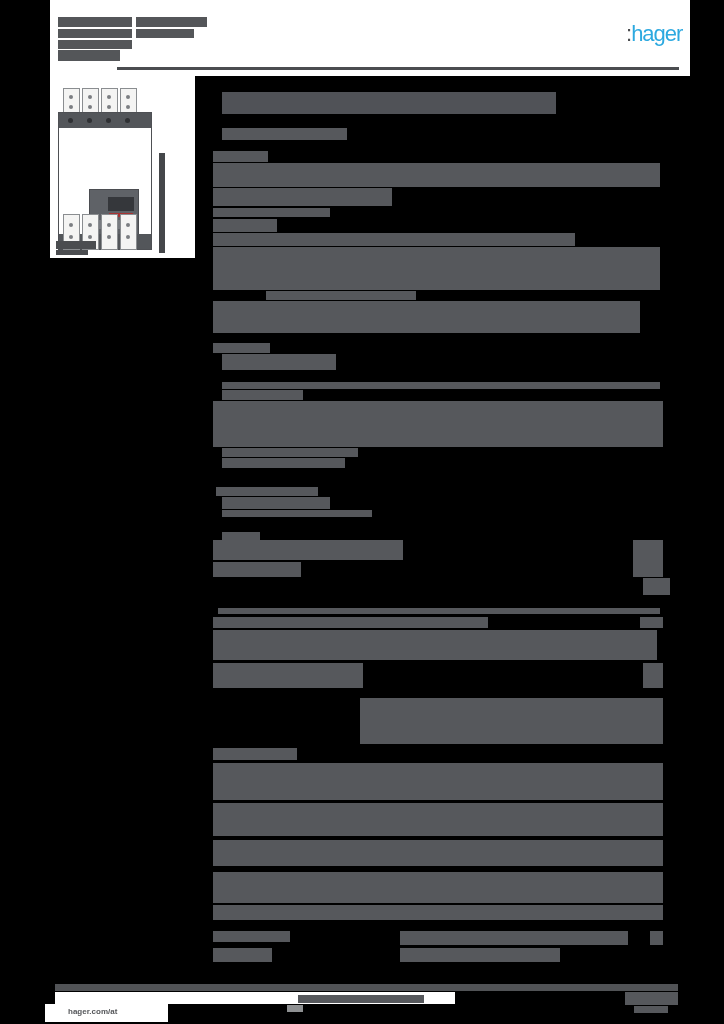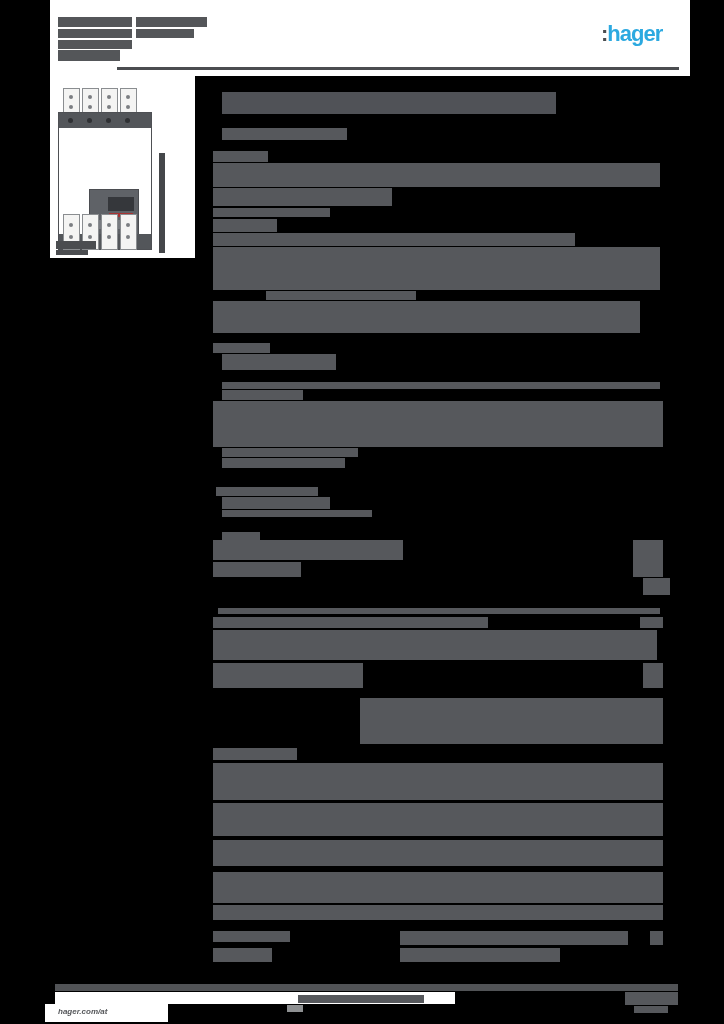--- a/index.html
+++ b/index.html
@@ -2,21 +2,21 @@
 <html><head>
 <meta charset="utf-8">
 <style>
   html,body{margin:0;padding:0;background:#000;}
   .page{position:relative;width:724px;height:1024px;background:#000;overflow:hidden;
         font-family:"Liberation Sans",sans-serif;}
   .white{position:absolute;background:#ffffff;}
   .bar{position:absolute;background:#56585C;}
   
   .band-top{left:50px;top:0;width:640px;height:76px;}
-  .logo{position:absolute;left:601px;top:23px;font-weight:bold;font-size:22px;
+  .logo{position:absolute;left:626px;top:23px;font-weight:normal;font-size:22px;
         letter-spacing:-1px;line-height:22px;}
   .logo .mark{color:#4a4c4f;}
   .logo .txt{color:#2CA9E0;}
   
   .photo-box{left:50px;top:76px;width:145px;height:182px;}
   .breaker-body{position:absolute;left:8px;top:36px;width:92px;height:136px;
     background:linear-gradient(180deg,#6a6d72 0%,#646throw 0%,#64676c 55%,#595c60 100%);
     border:1px solid #4e5054;}
   .screw-strip{position:absolute;left:8px;width:92px;height:15px;background:#53565a;}
   .screw-strip i{position:absolute;top:5px;width:5px;height:5px;background:#2e3033;border-radius:50%;}
@@ -24,22 +24,22 @@
   .term i{position:absolute;left:5px;width:4px;height:4px;background:#7b7e82;border-radius:50%;}
   .panel{position:absolute;left:30px;top:76px;width:48px;height:46px;background:#5f6267;border:1px solid #4b4d51;}
   .display{position:absolute;left:18px;top:7px;width:26px;height:14px;background:#35373b;}
   .redline{position:absolute;left:19px;top:23px;width:24px;height:4px;background:#a83232;}
   .btn1{position:absolute;left:5px;top:30px;width:12px;height:9px;background:#787b80;}
   .btn2{position:absolute;left:22px;top:30px;width:12px;height:9px;background:#787b80;}
   .accessory{position:absolute;left:100px;top:40px;width:6px;height:100px;background:#45474a;}
   
   .footer-strip{left:55px;top:992px;width:400px;height:12px;}
   .hager-box{left:45px;top:1004px;width:123px;height:18px;}
-  .hager-url{position:absolute;left:58px;top:1005px;font-size:8px;line-height:14px;
-             color:#55575a;font-weight:bold;font-style:italic;}
+  .hager-url{position:absolute;left:68px;top:1005px;font-size:8px;line-height:14px;
+             color:#55575a;font-weight:bold;}
 </style>
 </head>
 <body>
 
 <div class="page">
 
   <div class="white band-top"></div>
 
   <div class="logo">
     <span class="mark">:</span><span class="txt">hager</span>

